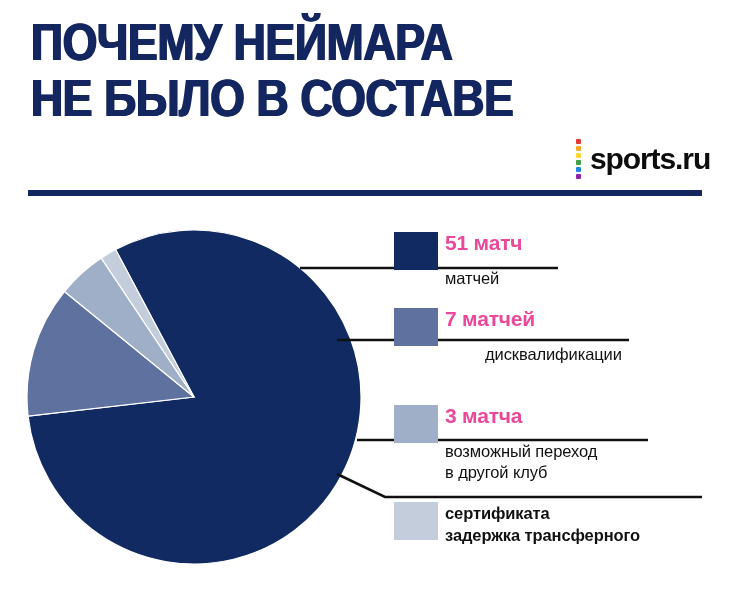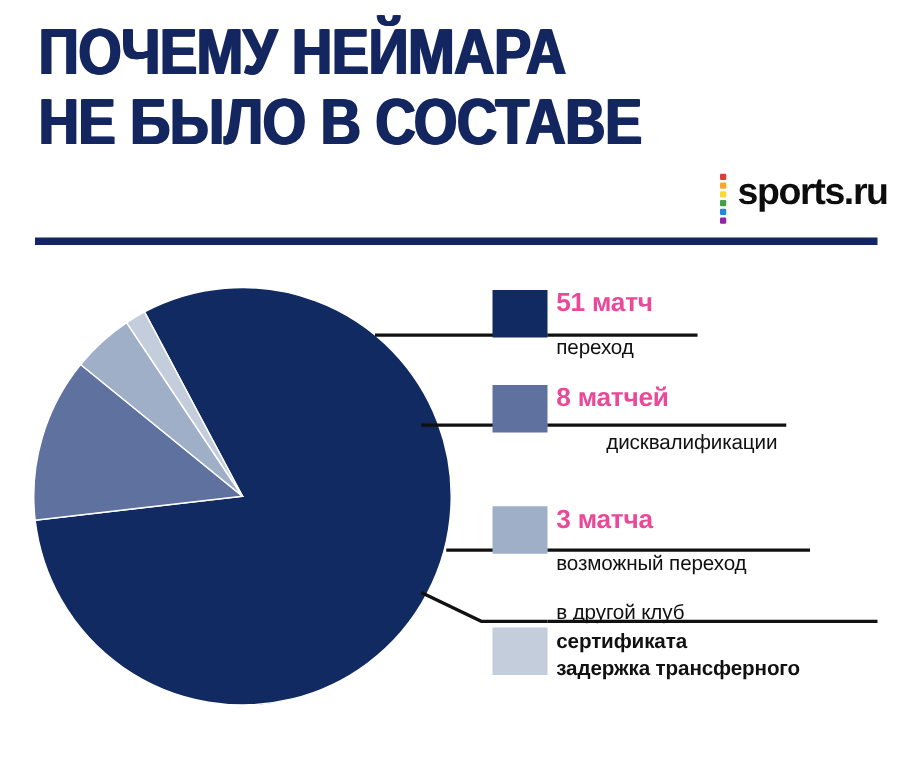--- a/index.html
+++ b/index.html
@@ -40,21 +40,21 @@
     white-space: nowrap;
     margin: 0 0 6px 0;
     text-shadow: 1px 0 0 #13265F, 2px 0 0 #13265F;
   }
 
   .brand {
     position: absolute;
     left: 576px;
     top: 139px;
     display: flex;
-    align-items: flex-start;
+    align-items: center;
     gap: 9px;
   }
   .brand-dots {
     display: flex;
     flex-direction: column;
     gap: 2px;
   }
   .brand-dots i {
     display: block;
     width: 5px;
@@ -189,38 +189,38 @@
     <path d="M 438 440 L 648 440" stroke="#111111" stroke-width="2.6" fill="none"></path>
     <path d="M 438 497 L 702 497" stroke="#111111" stroke-width="2.6" fill="none"></path>
   </svg>
 
   <div class="legend">
 
     <div class="legend-item" style="top:4px;">
       <span class="legend-swatch" style="background: rgb(17, 42, 98);"></span>
       <div class="legend-body">
         <div class="legend-count">51 матч</div>
-        <div class="legend-desc" style="margin-top:14px;">переход</div>
+        <div class="legend-desc" style="margin-top:14px;">матчей</div>
       </div>
     </div>
 
     <div class="legend-item" style="top:80px;">
       <span class="legend-swatch" style="background: rgb(94, 113, 159);"></span>
       <div class="legend-body">
-        <div class="legend-count">8 матчей</div>
+        <div class="legend-count">7 матчей</div>
         <div class="legend-desc" style="margin-top:14px;margin-left:40px;">дисквалификации</div>
       </div>
     </div>
 
     <div class="legend-item" style="top:177px;">
       <span class="legend-swatch" style="background: rgb(159, 175, 199);"></span>
       <div class="legend-body">
         <div class="legend-count">3 матча</div>
         <div class="legend-desc" style="margin-top:14px;">возможный переход</div>
-        <div class="legend-desc" style="margin-top:19px;">в другой клуб</div>
+        <div class="legend-desc" style="margin-top:1px;">в другой клуб</div>
       </div>
     </div>
 
     <div class="legend-item" style="top:274px;">
       <span class="legend-swatch" style="background: rgb(195, 205, 220);"></span>
       <div class="legend-body">
         <div class="legend-desc bold" style="margin-top:1px;">сертификата</div>
         <div class="legend-desc bold" style="margin-top:2px;">задержка трансферного</div>
       </div>
     </div>

